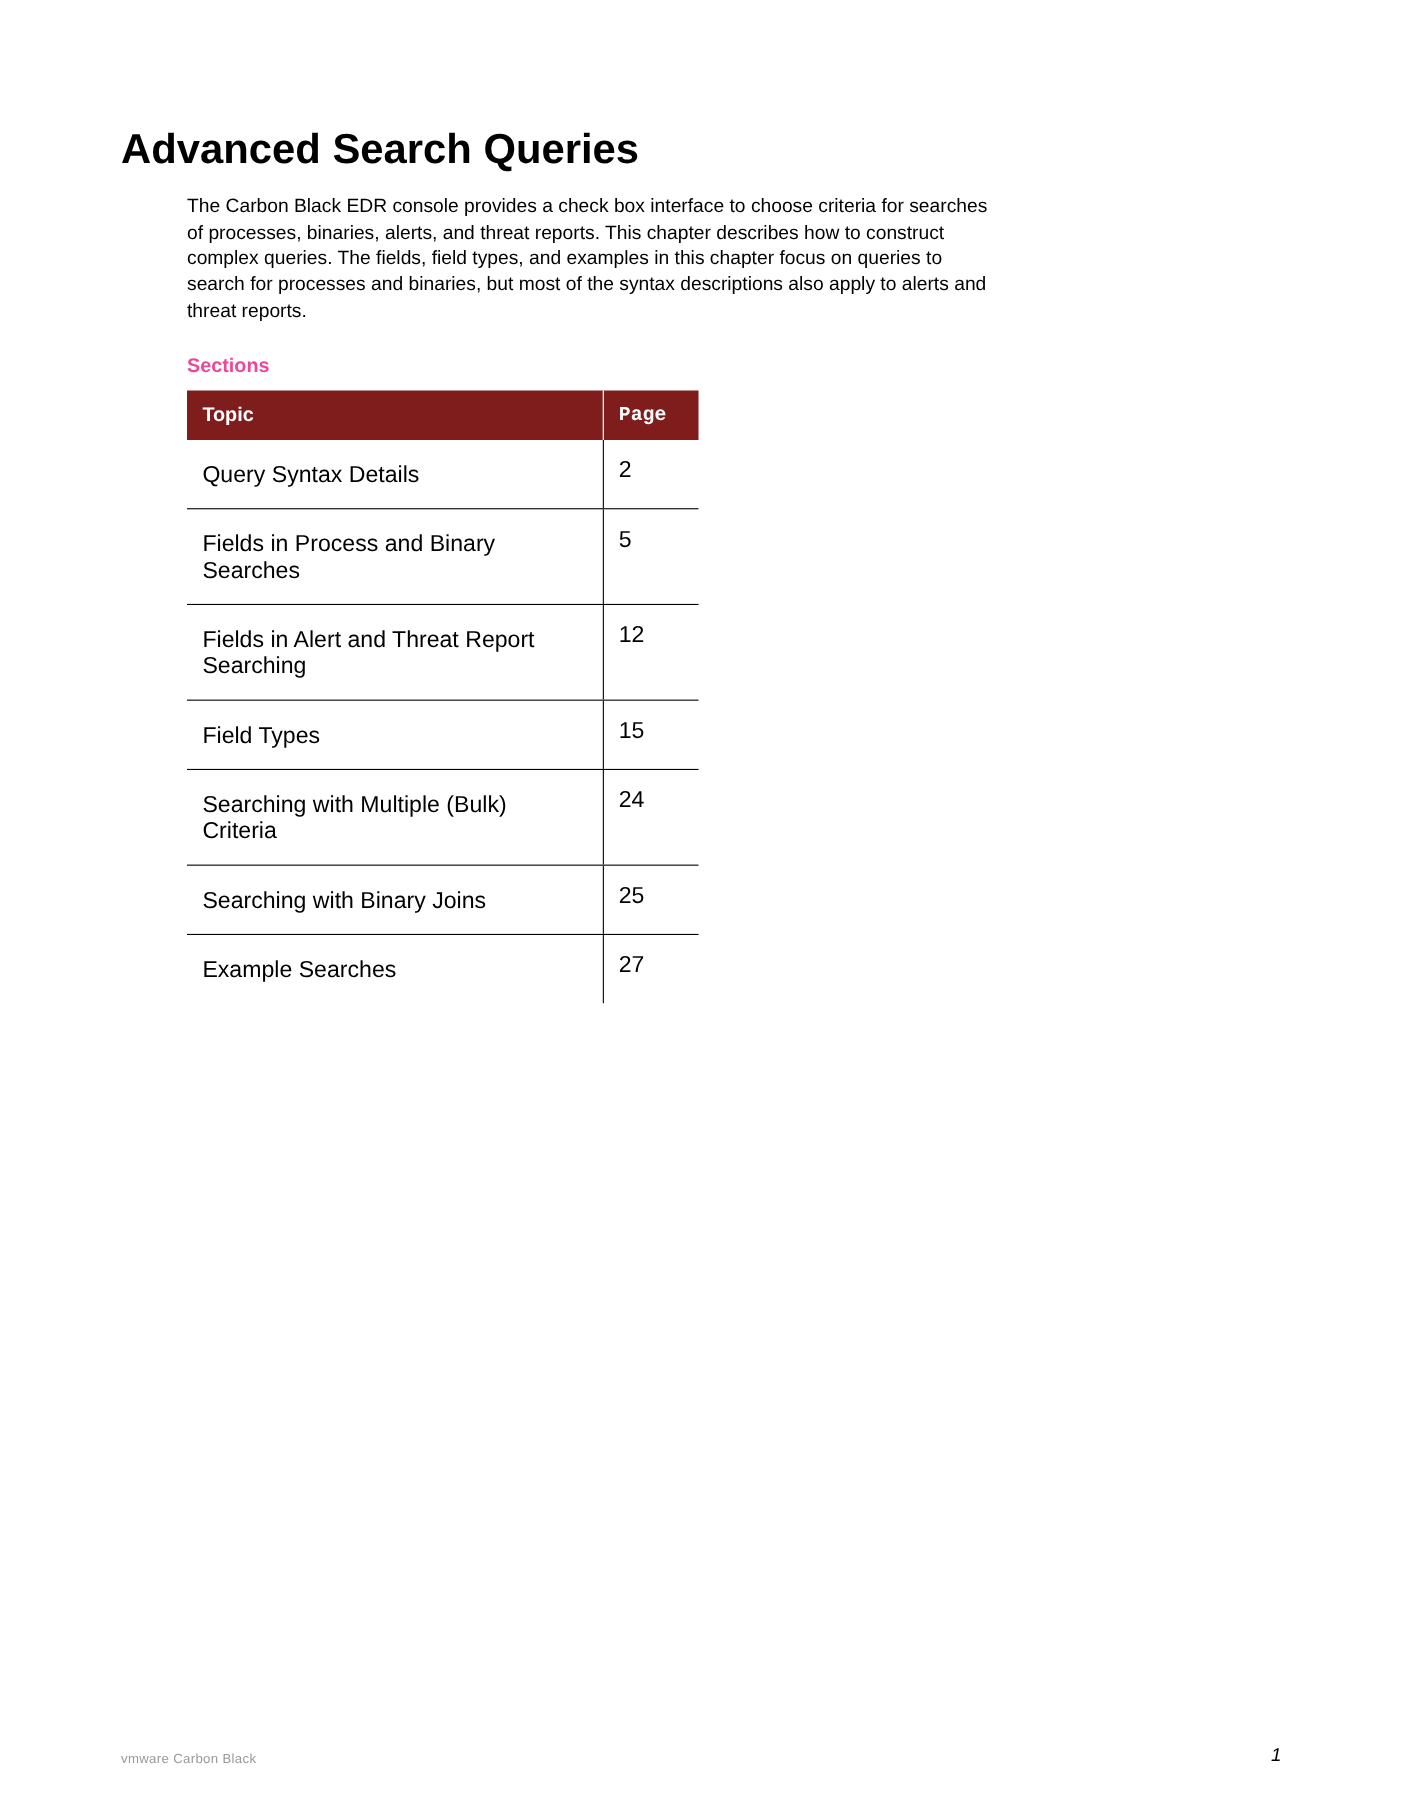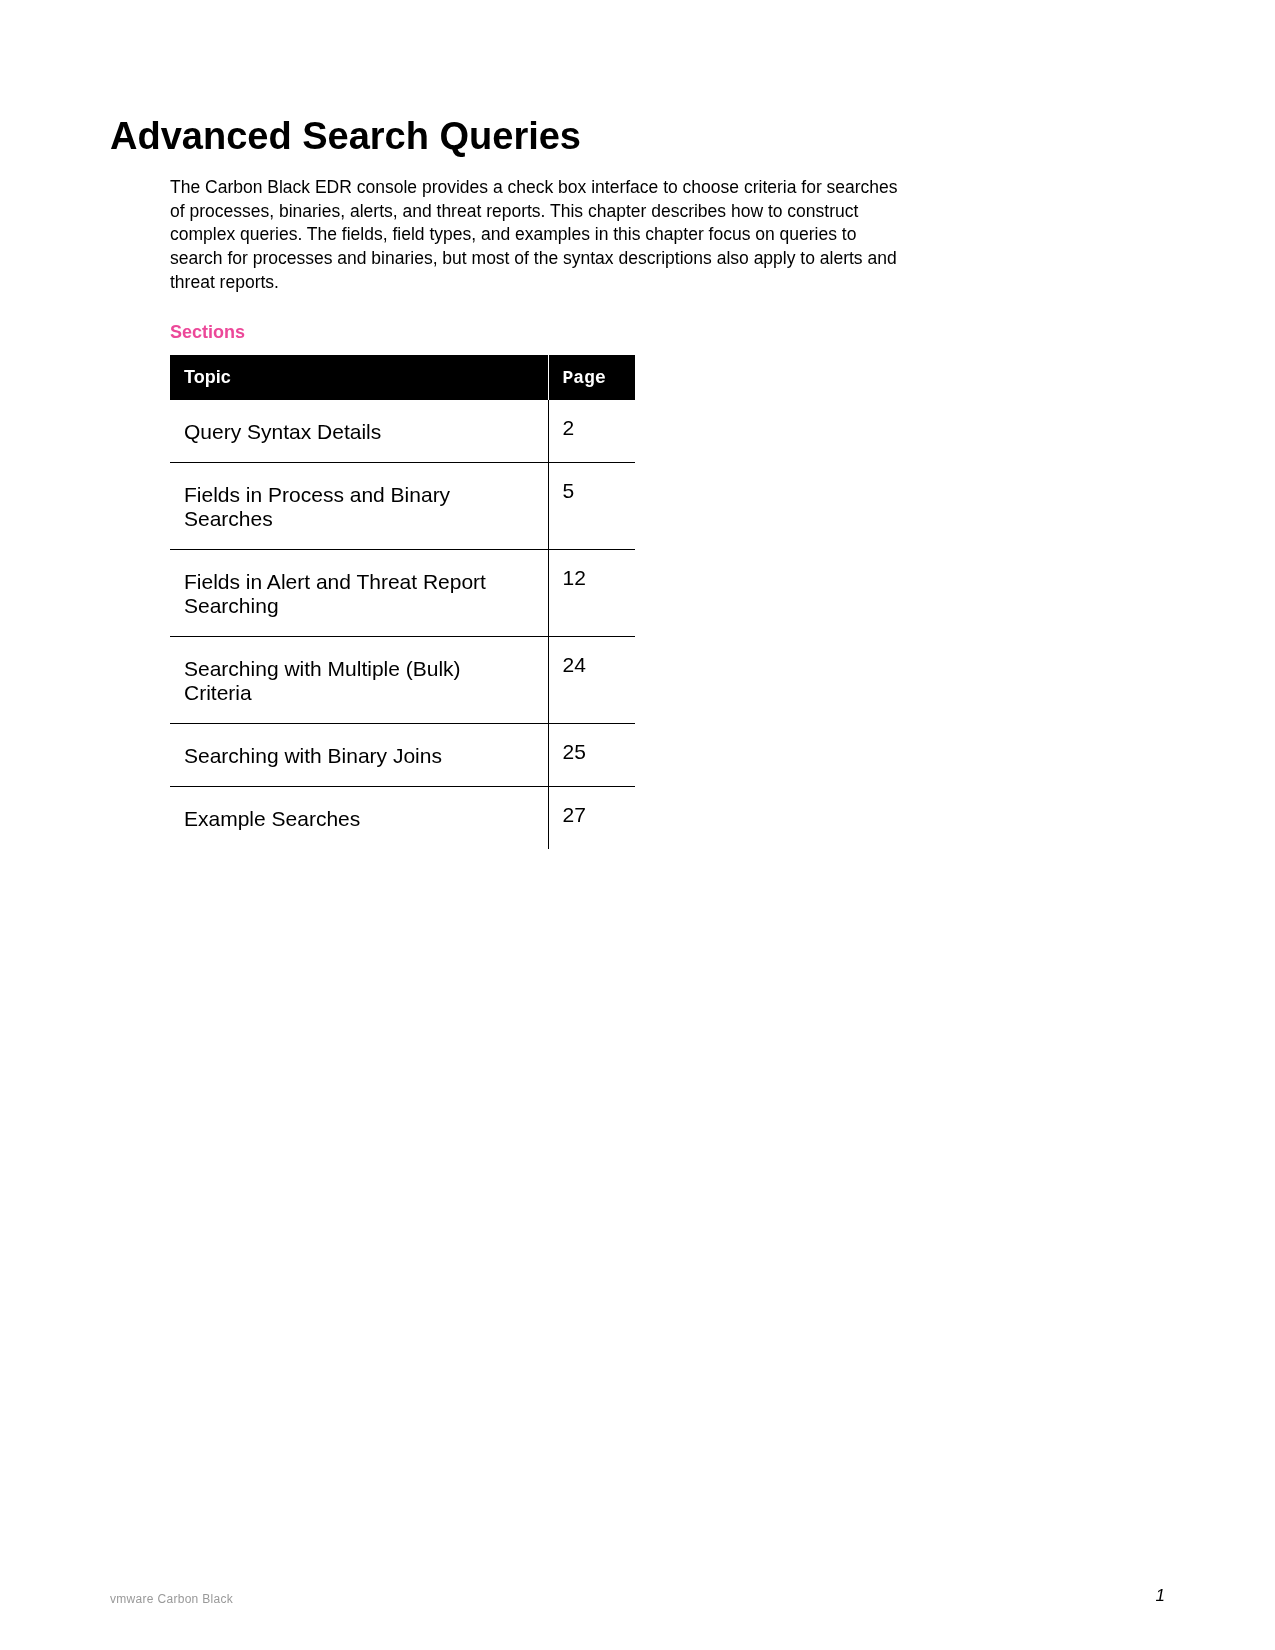--- a/index.html
+++ b/index.html
@@ -39,21 +39,21 @@
       font-size: 18px;
       font-weight: bold;
       color: #ec4899;
       margin-bottom: 12px;
     }
     .table {
       border-collapse: collapse;
       width: 465px;
     }
     .table-header {
-      background: #000000;
+      background: #7f1d1d;
     }
     .table-header th {
       color: #ffffff;
       font-size: 18px;
       font-weight: bold;
       text-align: left;
       padding: 12px 14px;
     }
     .table-header th.col-topic {
       width: 378px;
@@ -123,20 +123,24 @@
         </tr>
         <tr>
           <td class="col-topic">Fields in Process and Binary Searches</td>
           <td class="col-page">5</td>
         </tr>
         <tr>
           <td class="col-topic">Fields in Alert and Threat Report Searching</td>
           <td class="col-page">12</td>
         </tr>
         <tr>
+          <td class="col-topic">Field Types</td>
+          <td class="col-page">15</td>
+        </tr>
+        <tr>
           <td class="col-topic">Searching with Multiple (Bulk) Criteria</td>
           <td class="col-page">24</td>
         </tr>
         <tr>
           <td class="col-topic">Searching with Binary Joins</td>
           <td class="col-page">25</td>
         </tr>
         <tr>
           <td class="col-topic">Example Searches</td>
           <td class="col-page">27</td>

